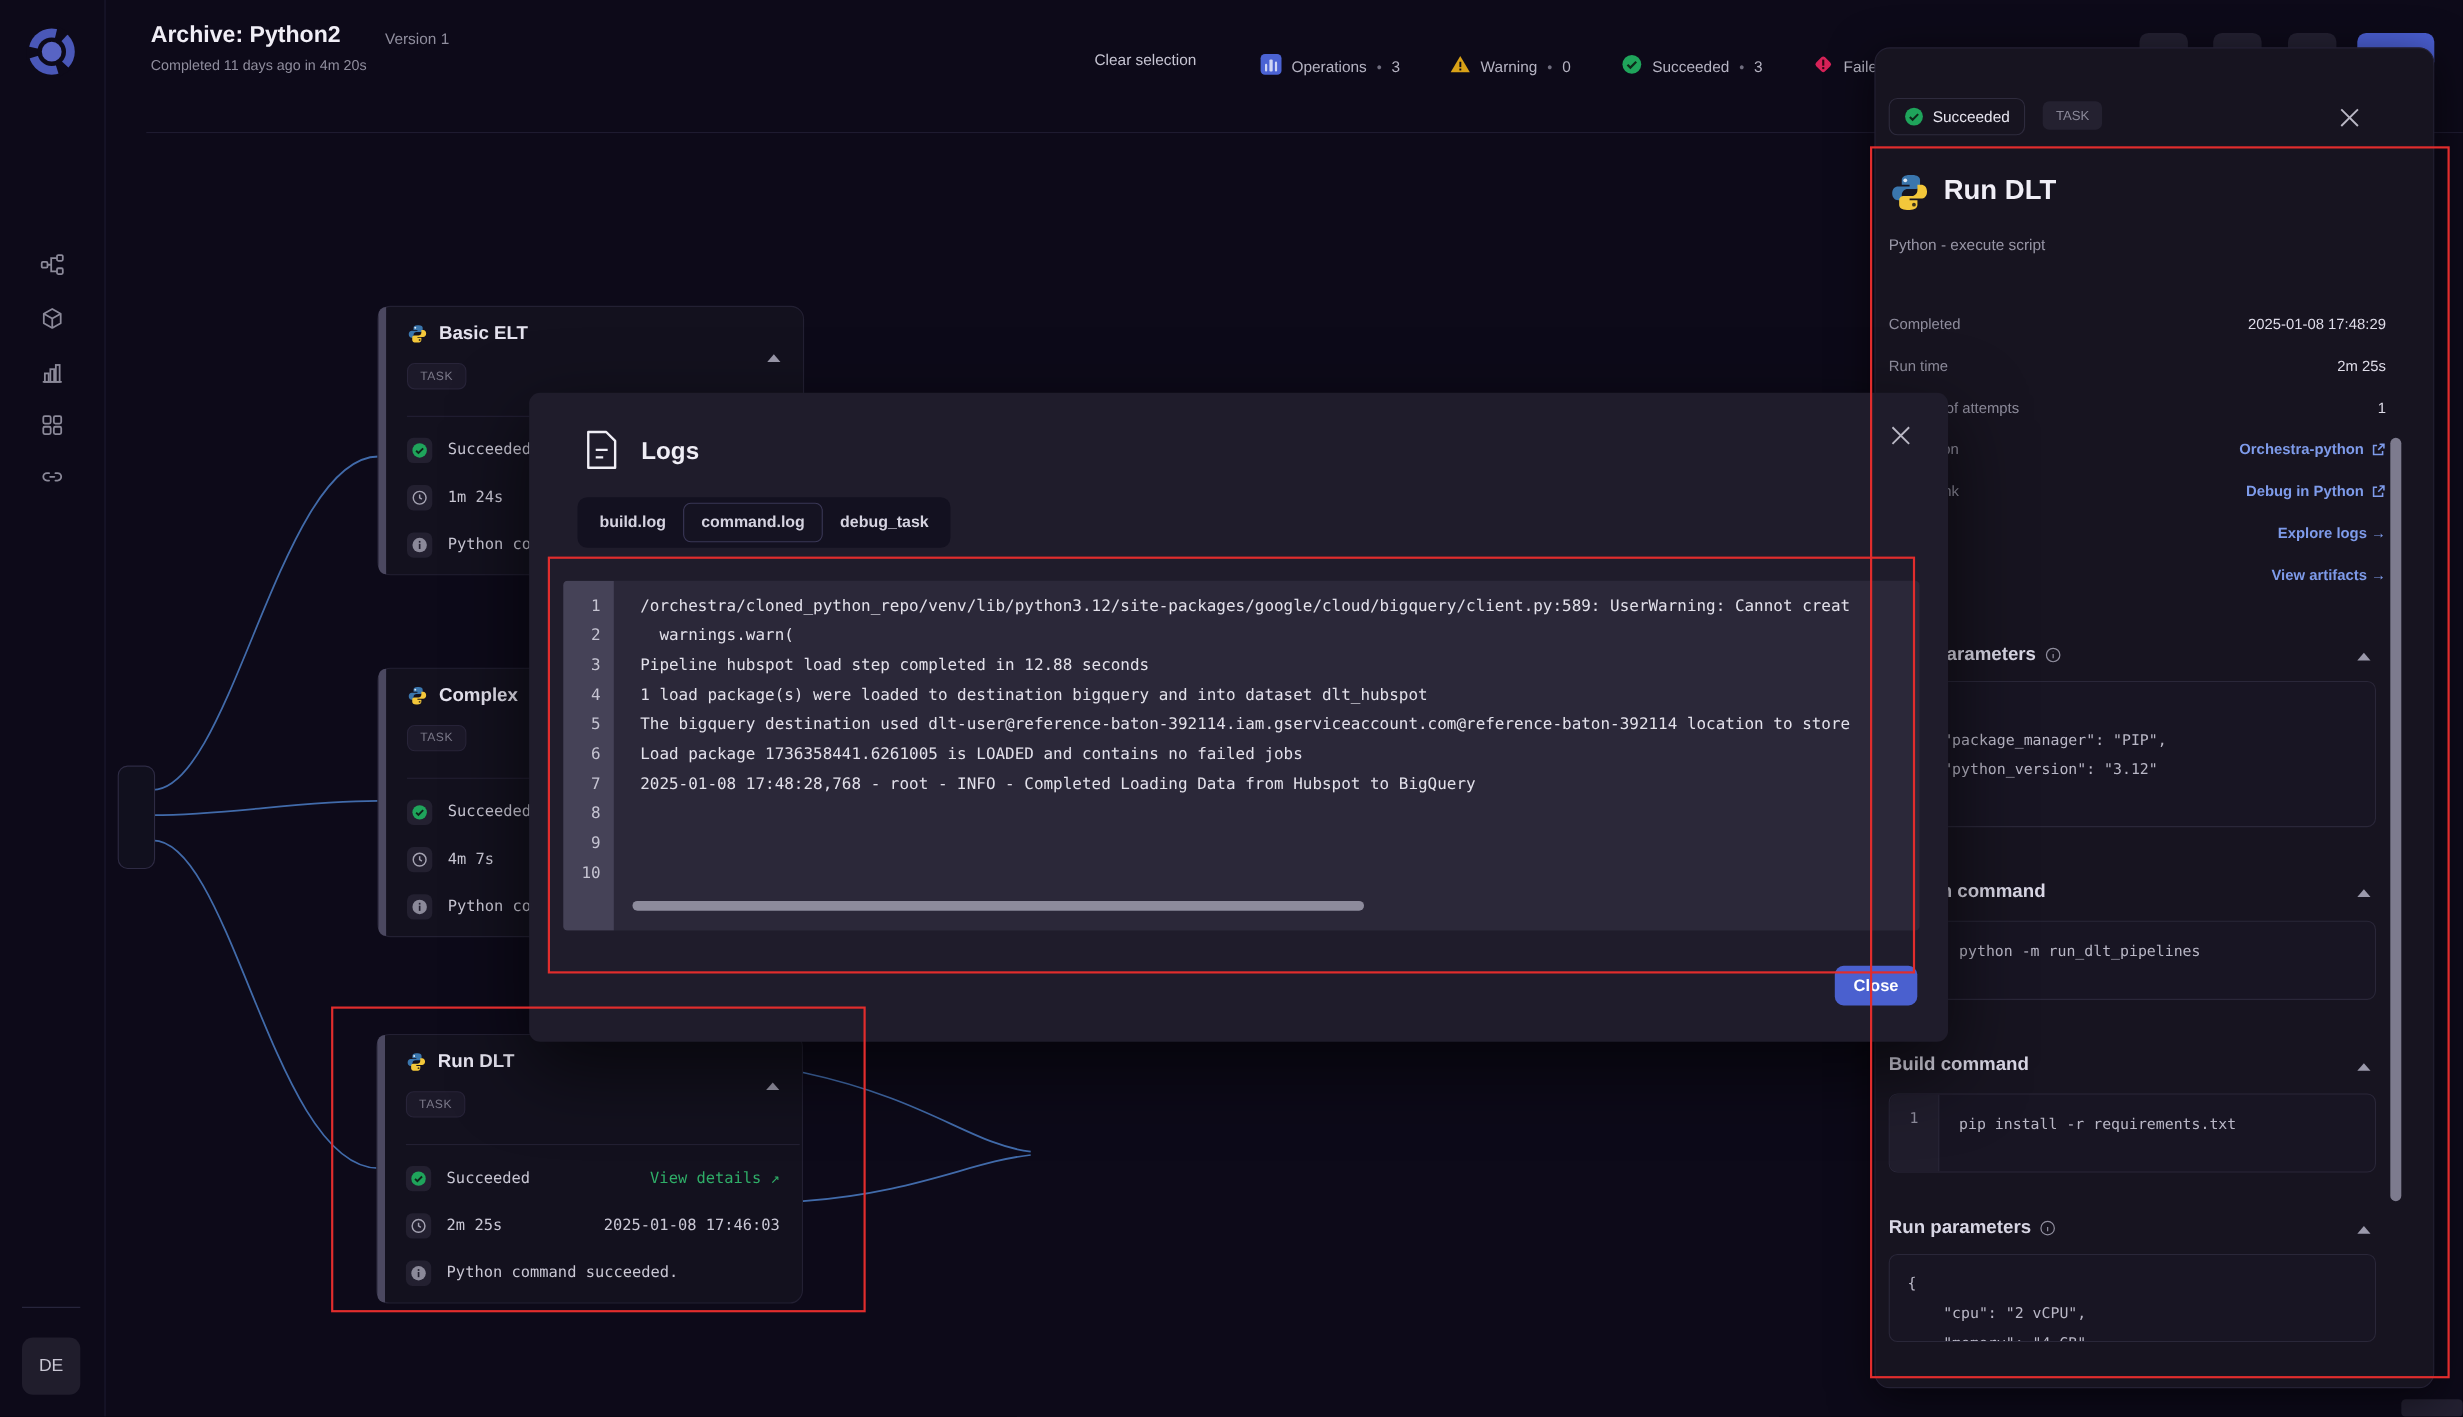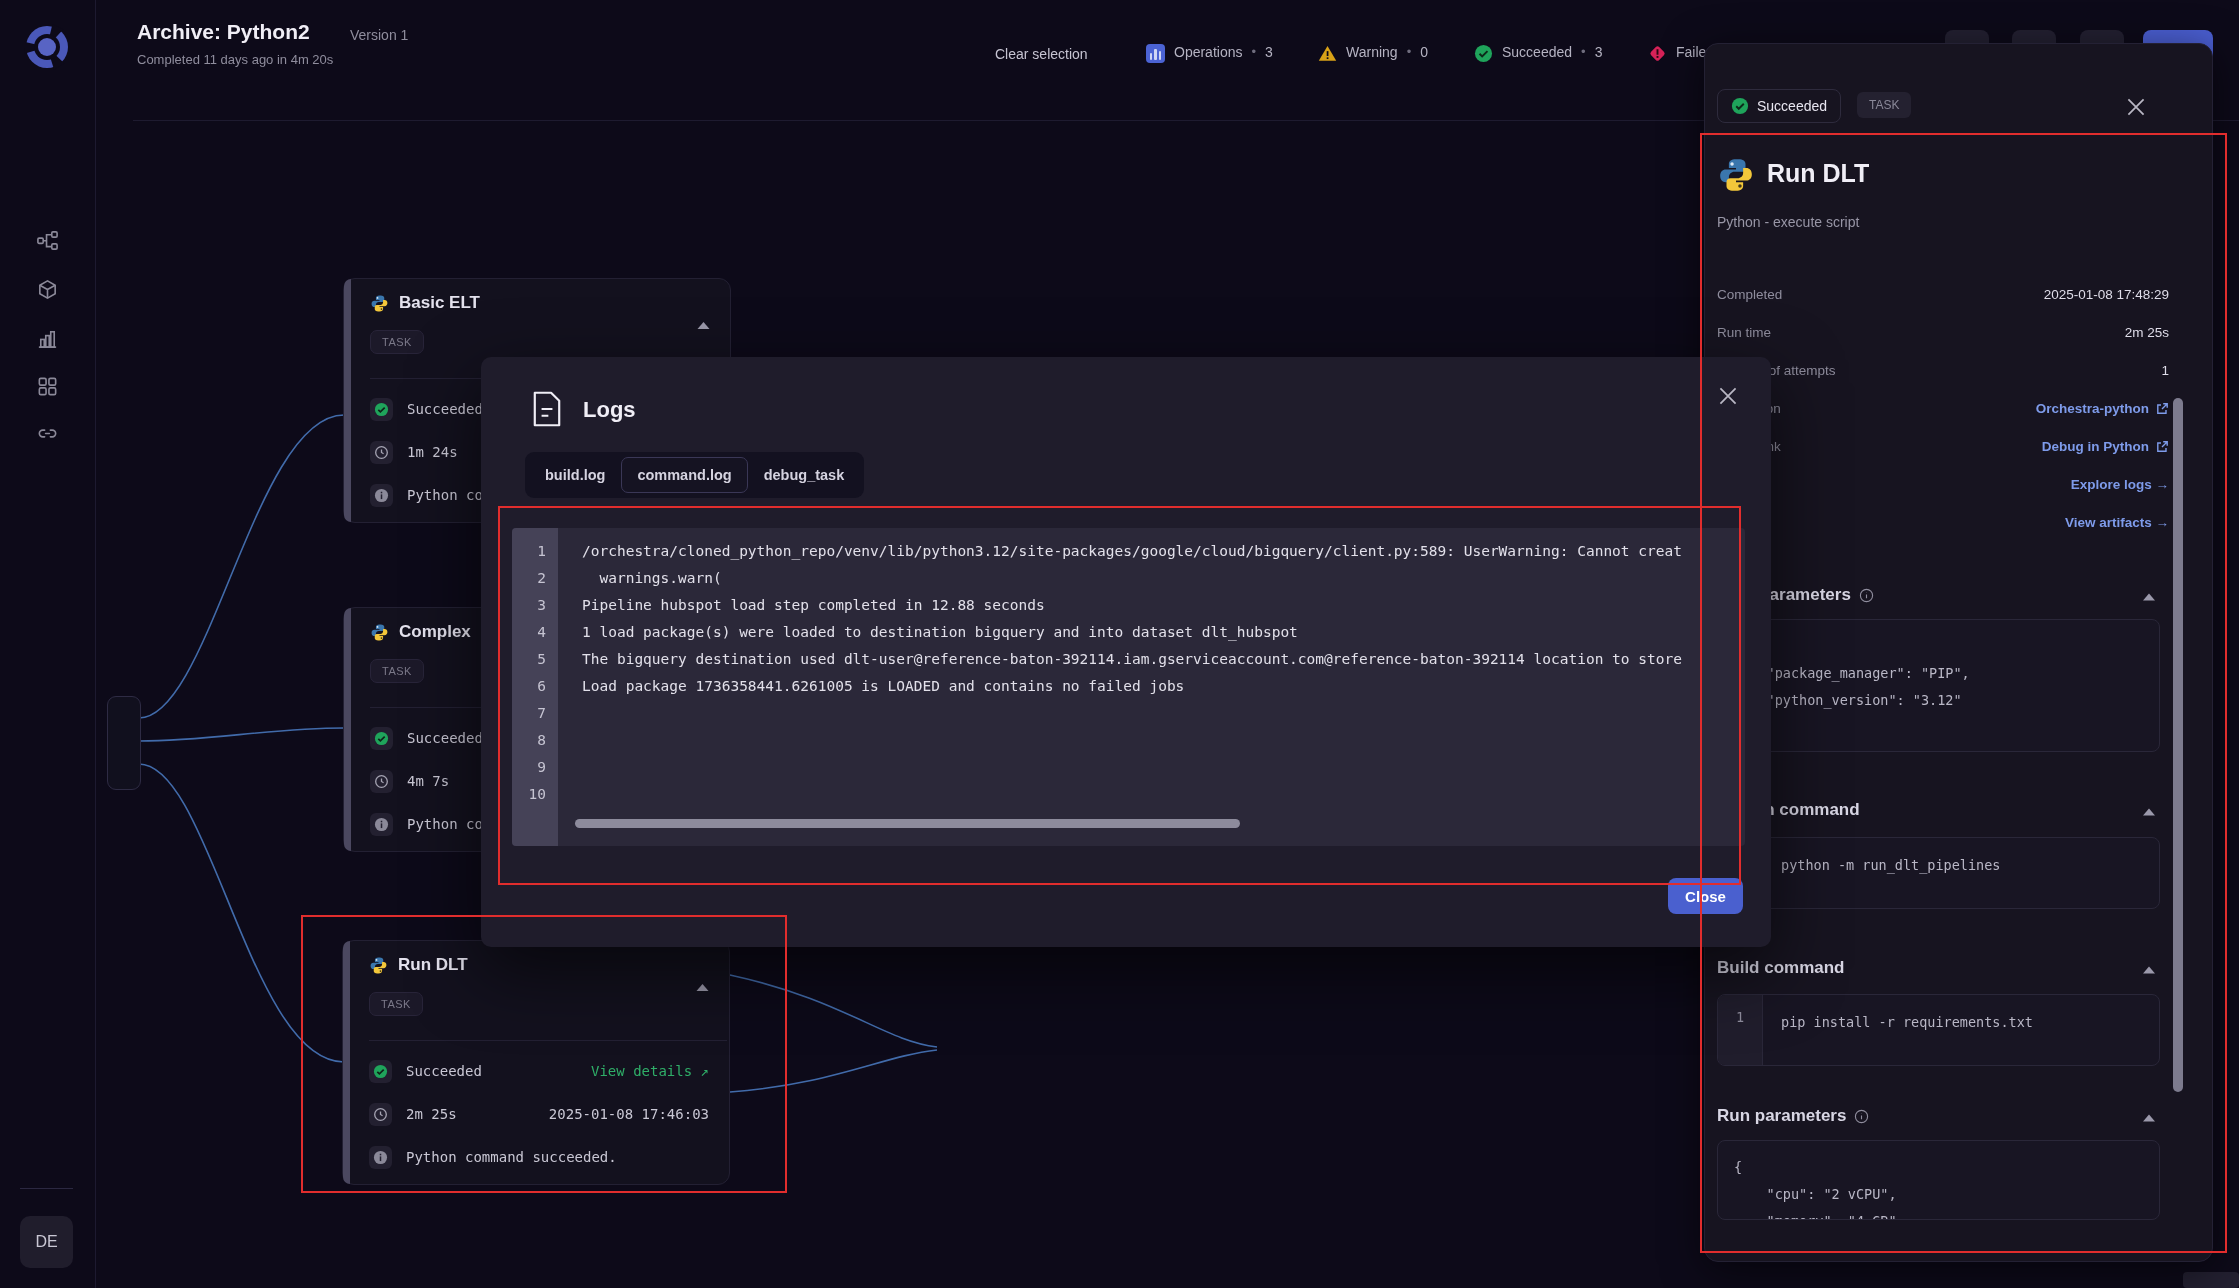--- a/index.html
+++ b/index.html
@@ -16,21 +16,21 @@
   .avatar{position:absolute;left:20px;top:1216px;width:53px;height:52px;background:#201d2c;border-radius:10px;
     display:flex;align-items:center;justify-content:center;font-size:16px;color:#c9c7d4;}
 
   
   .hdr-title{left:137px;top:20px;font-size:21px;font-weight:bold;color:#f0eef6;}
   .hdr-version{left:350px;top:27px;font-size:14px;color:#8f8d9d;}
   .hdr-sub{left:137px;top:52px;font-size:13px;color:#8f8d9d;}
   .hdr-line{left:133px;top:120px;width:2106px;height:1px;background:#1e1b30;}
 
   .clear-sel{left:995px;top:46px;font-size:14px;color:#c6c4d2;cursor:pointer;}
-  .stat{position:absolute;top:44px;height:24px;display:flex;align-items:flex-start;gap:9px;font-size:14px;color:#b5b3c2;}
+  .stat{position:absolute;top:44px;height:24px;display:flex;align-items:flex-end;gap:9px;font-size:14px;color:#b5b3c2;}
   .stat .bullet{color:#6f6d7e;font-size:13px;}
   .ic-op{width:19px;height:19px;border-radius:4px;background:#4b63d4;display:flex;align-items:flex-end;justify-content:center;gap:2px;padding-bottom:3px;box-sizing:border-box;}
   .ic-op i{display:block;width:2.5px;background:#cfd6f5;border-radius:1px;}
 
   
   .node{position:absolute;width:386px;height:243px;background:#13111e;border:1px solid #232033;border-radius:12px;z-index:2;}
   .node::before{content:"";position:absolute;left:0;top:0;bottom:0;width:7px;background:#4b4860;border-radius:11px 0 0 11px;}
   .node-icon{position:absolute;left:26px;top:15px;width:19px;height:19px;}
   .node-title{position:absolute;left:55px;top:14px;font-size:17px;font-weight:bold;color:#e4e2ee;}
   .node-chevron{position:absolute;right:20px;top:42px;width:13px;height:9px;}
@@ -528,20 +528,21 @@
         <div>9</div>
           <div>10</div>
       </div>
       <div class="log-body">
         <div class="log-line">/orchestra/cloned_python_repo/venv/lib/python3.12/site-packages/google/cloud/bigquery/client.py:589: UserWarning: Cannot creat</div>
         <div class="log-line">  warnings.warn(</div>
         <div class="log-line">Pipeline hubspot load step completed in 12.88 seconds</div>
         <div class="log-line">1 load package(s) were loaded to destination bigquery and into dataset dlt_hubspot</div>
         <div class="log-line">The bigquery destination used dlt-user@reference-baton-392114.iam.gserviceaccount.com@reference-baton-392114 location to store</div>
         <div class="log-line">Load package 1736358441.6261005 is LOADED and contains no failed jobs</div>
+        <div class="log-line">2025-01-08 17:48:28,768 - root - INFO - Completed Loading Data from Hubspot to BigQuery</div>
         <div class="log-line"></div>
       </div>
     </div>
     <div class="hscroll"></div>
     <div class="m-closebtn">Close</div>
   </div>
 
   <div class="redbox" style="left:498px;top:506px;width:1239px;height:375px;"></div>
   <div class="redbox" style="left:301px;top:915px;width:482px;height:274px;"></div>
   <div class="redbox" style="left:1700px;top:133px;width:523px;height:1116px;"></div>

